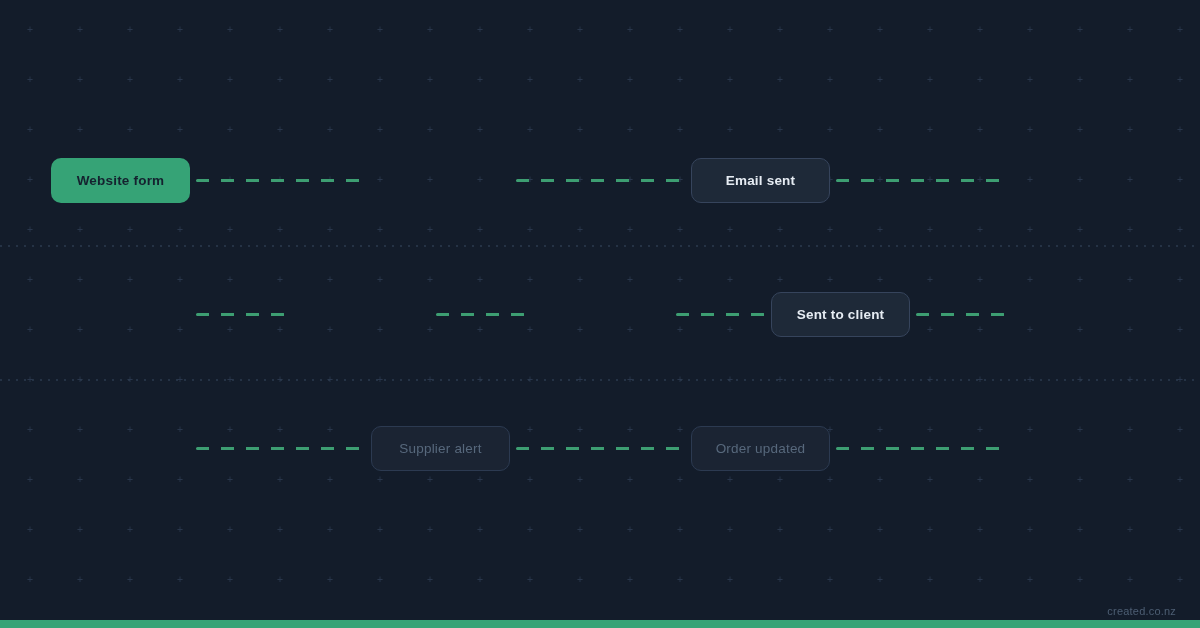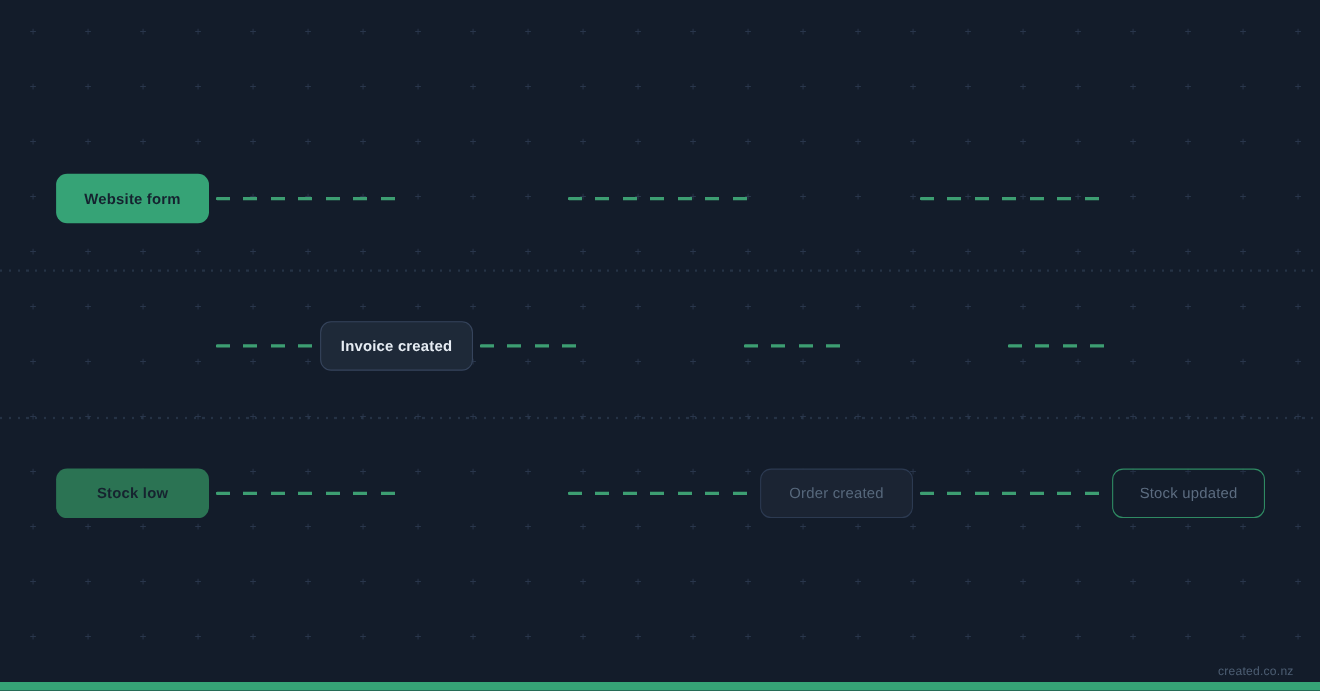--- a/index.html
+++ b/index.html
@@ -363,38 +363,38 @@
     </div>
 
   <div class="divider" style="top:245px"></div>
   <div class="divider" style="top:379px"></div>
 
   <div class="node solid" style="left:51px;top:158px">
     <span>Website form</span>
   </div>
   <div class="conn" style="left:196px;top:179px;width:169px"></div>
   <div class="conn" style="left:516px;top:179px;width:169px"></div>
+  <div class="node dark" style="left:691px;top:158px">
+    <span>Email sent</span>
+  </div>
   <div class="conn" style="left:836px;top:179px;width:169px"></div>
 
   <div class="conn" style="left:196px;top:313px;width:89px"></div>
-  <div class="node dark" style="left:291px;top:292px">
-    <span>Invoice created</span>
-  </div>
   <div class="conn" style="left:436px;top:313px;width:89px"></div>
   <div class="conn" style="left:676px;top:313px;width:89px"></div>
+  <div class="node dark" style="left:771px;top:292px">
+    <span>Sent to client</span>
+  </div>
   <div class="conn" style="left:916px;top:313px;width:89px"></div>
 
-  <div class="node solid-dim" style="left:51px;top:426px">
-    <span>Stock low</span>
+  <div class="conn" style="left:196px;top:447px;width:169px"></div>
+  <div class="node dark-faded" style="left:371px;top:426px">
+    <span>Supplier alert</span>
   </div>
-  <div class="conn" style="left:196px;top:447px;width:169px"></div>
   <div class="conn" style="left:516px;top:447px;width:169px"></div>
   <div class="node dark-faded" style="left:691px;top:426px">
-    <span>Order created</span>
+    <span>Order updated</span>
   </div>
   <div class="conn" style="left:836px;top:447px;width:169px"></div>
-  <div class="node outline-faded" style="left:1011px;top:426px">
-    <span>Stock updated</span>
-  </div>
 
   <div class="watermark">created.co.nz</div>
   <div class="bottom-bar"></div>
 </div>
 
 </body></html>

